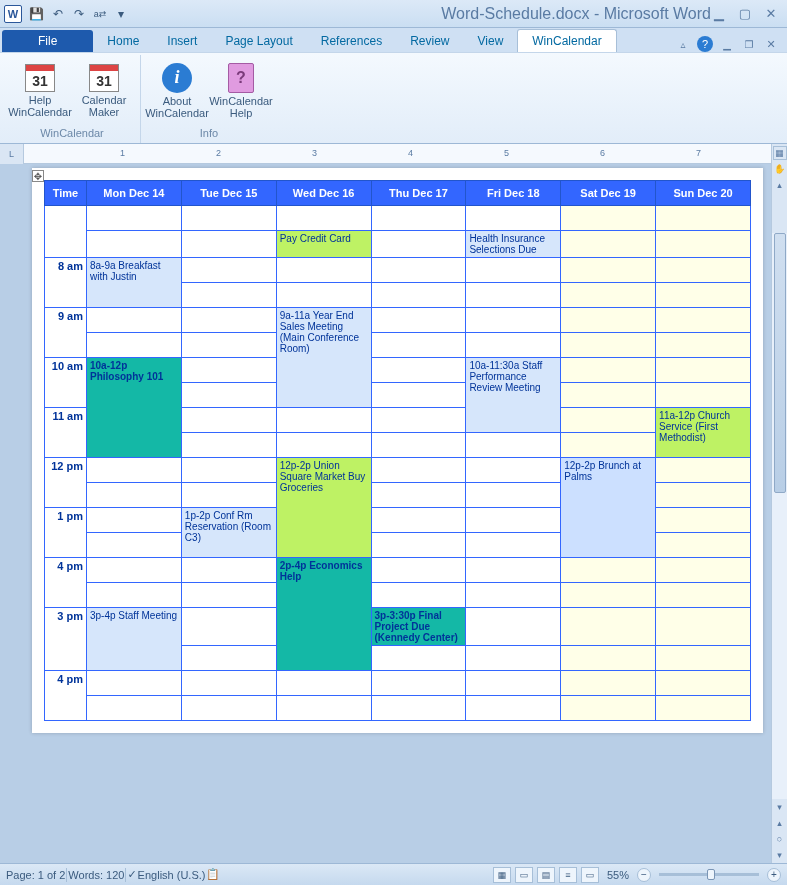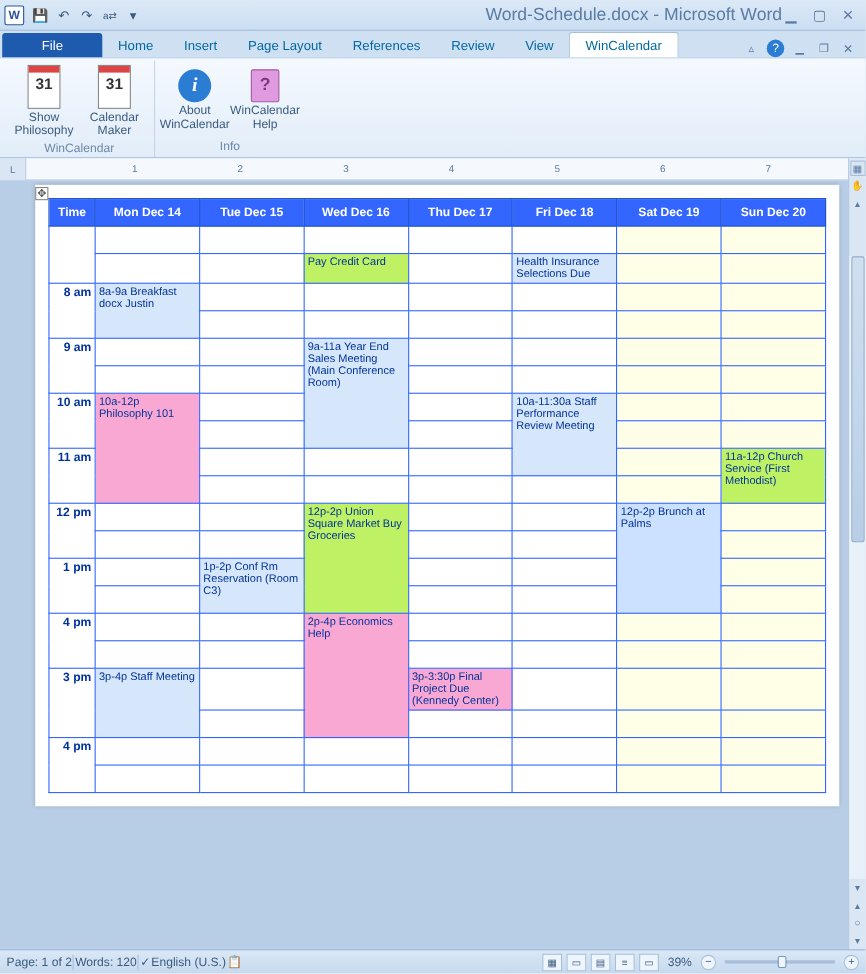--- a/index.html
+++ b/index.html
@@ -24,21 +24,21 @@
 
 
 .ribbon { height: 92px; background: linear-gradient(#f4f9fe,#e2edf9); border-top: 1px solid #c4d6ea; border-bottom: 1px solid #9db8d6; display: flex; padding: 2px 4px 0 4px; }
 .ribbon-group { display: flex; flex-direction: column; align-items: center; padding: 2px 6px; border-right: 1px solid #c4d6ea; }
 .ribbon-group:last-child { border-right: none; }
 .ribbon-btns { display: flex; gap: 4px; flex: 1; }
 .ribbon-btn { display: flex; flex-direction: column; align-items: center; justify-content: center; width: 60px; padding: 2px; cursor: pointer; border-radius: 3px; }
 .rb-label { font-size: 11px; color: #3b5b7e; text-align: center; line-height: 1.1; margin-top: 2px; }
 .group-label { font-size: 11px; color: #6c88a8; padding: 2px 0; }
 
-.cal-icon { background: #fff; border: 1px solid #888; width: 30px; height: 40px; position: relative; }
+.cal-icon { background: #fff; border: 1px solid #888; width: 30px; height: 28px; position: relative; }
 .cal-icon::before { content: ""; position: absolute; top: 0; left: 0; right: 0; height: 6px; background: #d44; }
 .cal-icon-num { position: absolute; top: 8px; left: 0; right: 0; text-align: center; font-size: 14px; font-weight: bold; color: #333; }
 .info-icon { width: 30px; height: 30px; border-radius: 50%; background: #2b7cd3; color: #fff; font-size: 18px; font-weight: bold; font-style: italic; display: flex; align-items: center; justify-content: center; font-family: Georgia, serif;}
 .help-book { width: 26px; height: 30px; background: #e09be0; border: 1px solid #a45ba4; border-radius: 2px; display: flex; align-items: center; justify-content: center; color: #7a3a7a; font-size: 16px; font-weight: bold; }
 
 
 .ruler-row { height: 20px; background: #e8f0fa; display: flex; border-bottom: 1px solid #b5c9df; }
 .ruler-corner { width: 24px; height: 20px; background: #dae6f4; border-right: 1px solid #b5c9df; display:flex; align-items:center; justify-content:center; font-size:9px; color:#5a7ba3;}
 .ruler { flex: 1; position: relative; background: #f5f9fe; font-size: 9px; color: #5a7ba3; }
 .ruler-num { position: absolute; top: 4px; }
@@ -52,21 +52,21 @@
 
 .cal-table { border-collapse: collapse; width: 100%; table-layout: fixed; }
 .cal-table th { background: #3366ff; color: #fff; font-size: 11px; font-weight: bold; padding: 6px 2px; border: 1px solid #2255cc; text-align: center; }
 .cal-table th.time-col { width: 42px; }
 .cal-table td { border: 1px solid #3366ff; font-size: 10px; padding: 2px 3px; vertical-align: top; height: 25px; color: #003399; }
 .cal-table td.time-cell { text-align: right; font-weight: bold; color: #003399; vertical-align: top; padding-top: 2px; font-size: 11px; background:#fff;}
 .cal-table tr.hour-start td.time-cell { }
 .weekend-col { background: #ffffe8; }
 .ev-blue { background: #d6e6fb; }
 .ev-orange { background: #bef264; }
-.ev-green { background: #f9a8d4; }
+.ev-green { background: #14b8a6; font-weight: bold; }
 .ev-lightblue { background: #cce0ff; }
 
 
 .right-rail { position: absolute; top: 144px; right: 0; width: 16px; bottom: 22px; background: #dae6f4; border-left: 1px solid #b5c9df; display:flex; flex-direction:column; align-items:center; }
 .vsb-track { flex:1; width: 16px; background:#e8f0fa; position:relative; margin-top: 40px;}
 .vsb-thumb { position:absolute; top: 0; left:2px; width:12px; height: 260px; background: linear-gradient(#d0dff0,#b8cee6); border:1px solid #8fa9c7; border-radius:2px;}
 .sb-btn { width:14px; height:14px; font-size:9px; color:#5a7ba3; display:flex; align-items:center;justify-content:center; cursor:pointer; margin:1px;}
 
 
 .statusbar { position: absolute; bottom: 0; left: 0; right: 0; height: 22px; background: linear-gradient(#dbe8f6,#c5d9ee); border-top: 1px solid #9db8d6; display: flex; align-items: center; font-size: 11px; color: #3b5b7e; padding: 0 6px; gap: 1px; }
@@ -115,21 +115,21 @@
   </div>
 </div>
 
 <div class="ribbon">
   <div class="ribbon-group">
     <div class="ribbon-btns">
       <div class="ribbon-btn">
         <div class="cal-icon">
             <div class="cal-icon-num">31</div>
           </div>
-        <div class="rb-label">Show Philosophy</div>
+        <div class="rb-label">Help WinCalendar</div>
       </div>
       <div class="ribbon-btn">
         <div class="cal-icon">
             <div class="cal-icon-num">31</div>
           </div>
         <div class="rb-label">Calendar Maker</div>
       </div>
     </div>
     <div class="group-label">WinCalendar</div>
   </div>
@@ -196,21 +196,21 @@
               <td></td>
           <td class="ev-orange">Pay Credit Card</td>
           <td></td>
           <td class="ev-blue">Health Insurance Selections Due</td>
           <td class="weekend-col"></td>
               <td class="weekend-col"></td>
         </tr>
 
         <tr class="hour-start">
           <td class="time-cell" rowspan="2">8 am</td>
-          <td rowspan="2" class="ev-blue">8a-9a Breakfast docx Justin</td>
+          <td rowspan="2" class="ev-blue">8a-9a Breakfast with Justin</td>
           <td></td>
               <td></td>
               <td></td>
               <td></td>
           <td class="weekend-col"></td>
               <td class="weekend-col"></td>
         </tr>
         <tr>
           <td></td>
               <td></td>
@@ -385,20 +385,20 @@
   <span class="sb-sep"></span>
   <span>✓</span>
   <span>English (U.S.)</span>
   <span>📋</span>
   <div class="sb-right">
     <div class="view-btn">▦</div>
     <div class="view-btn">▭</div>
     <div class="view-btn">▤</div>
     <div class="view-btn">≡</div>
     <div class="view-btn">▭</div>
-    <span style="margin:0 4px;">39%</span>
+    <span style="margin:0 4px;">55%</span>
     <div class="zoom-btn">−</div>
     <div class="zoom-slider">
         <div class="zoom-thumb"></div>
       </div>
     <div class="zoom-btn">+</div>
   </div>
 </div>
 
 </body></html>

